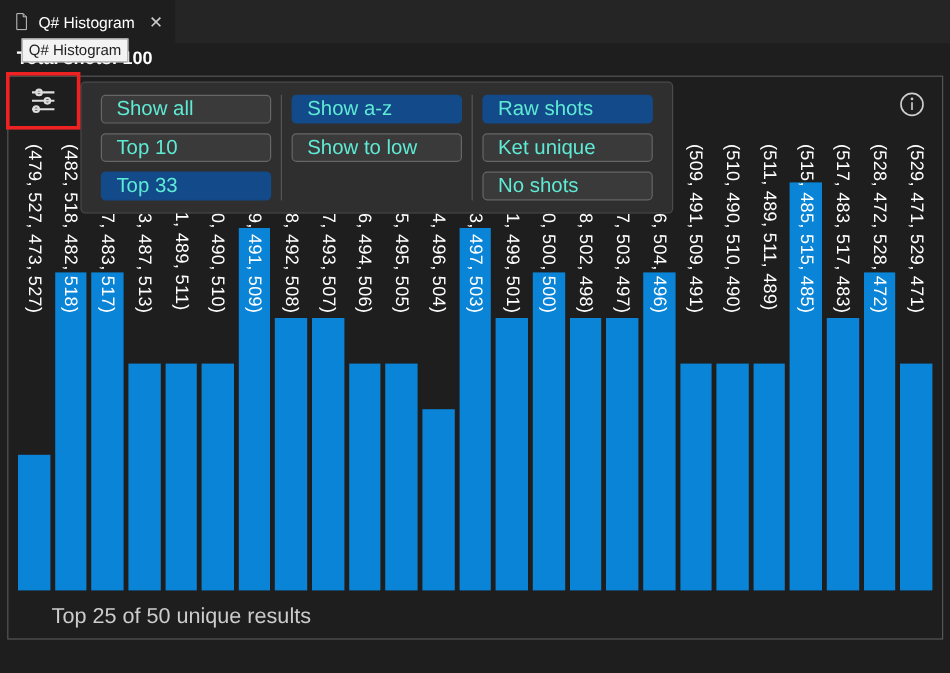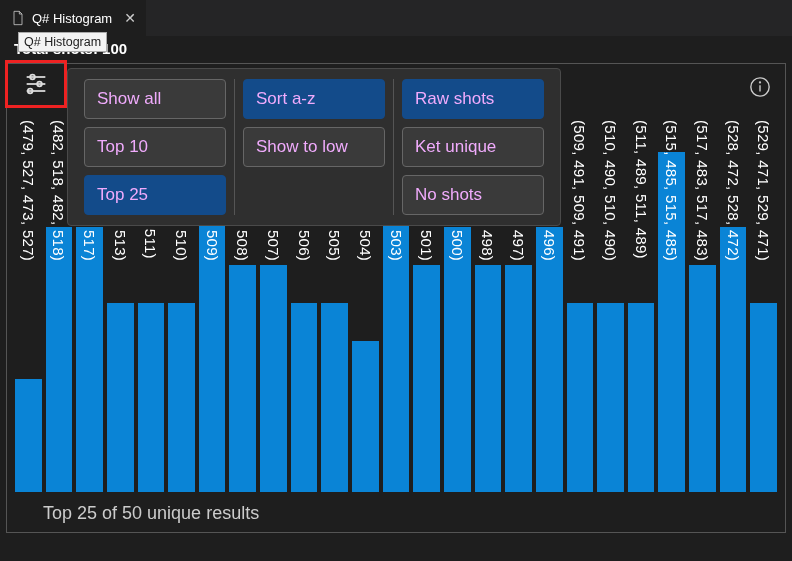--- a/index.html
+++ b/index.html
@@ -79,25 +79,25 @@
     border-radius:4px;
     padding:10px 8px;
     z-index:5;
   }
   .menu-col {
     display:flex; flex-direction:column; gap:8px;
     padding: 0 8px;
   }
   .menu-col.div-left { border-left:1px solid #555; }
   .menu-btn {
-    width:142px; height:40px;
+    width:142px; height:24px;
     border:1px solid #666;
     border-radius:4px;
     background:#3a3a3a;
-    color:#f0abfc;
+    color:#5eead4;
     font-size:17px;
     text-align:center;
     padding-left:12px;
     display:flex; align-items:center;
     cursor:pointer;
   }
   .menu-btn.selected { background:#134b8a; border-color:#134b8a; }
 
   .chart-area {
     position:absolute;
@@ -176,24 +176,24 @@
         <circle cx="12" cy="12" r="10"></circle>
           <line x1="12" y1="10" x2="12" y2="17"></line>
           <circle cx="12" cy="7" r="0.5" fill="#ccc"></circle>
       </svg>
     </div>
 
     <div class="menu-pop">
       <div class="menu-col">
         <div class="menu-btn">Show all</div>
         <div class="menu-btn">Top 10</div>
-        <div class="menu-btn selected">Top 25</div>
+        <div class="menu-btn selected">Top 33</div>
       </div>
       <div class="menu-col div-left">
-        <div class="menu-btn selected">Sort a-z</div>
+        <div class="menu-btn selected">Show a-z</div>
         <div class="menu-btn">Show to low</div>
       </div>
       <div class="menu-col div-left">
         <div class="menu-btn selected">Raw shots</div>
         <div class="menu-btn">Ket unique</div>
         <div class="menu-btn">No shots</div>
       </div>
     </div>
 
     <div class="chart-area" id="chart">

